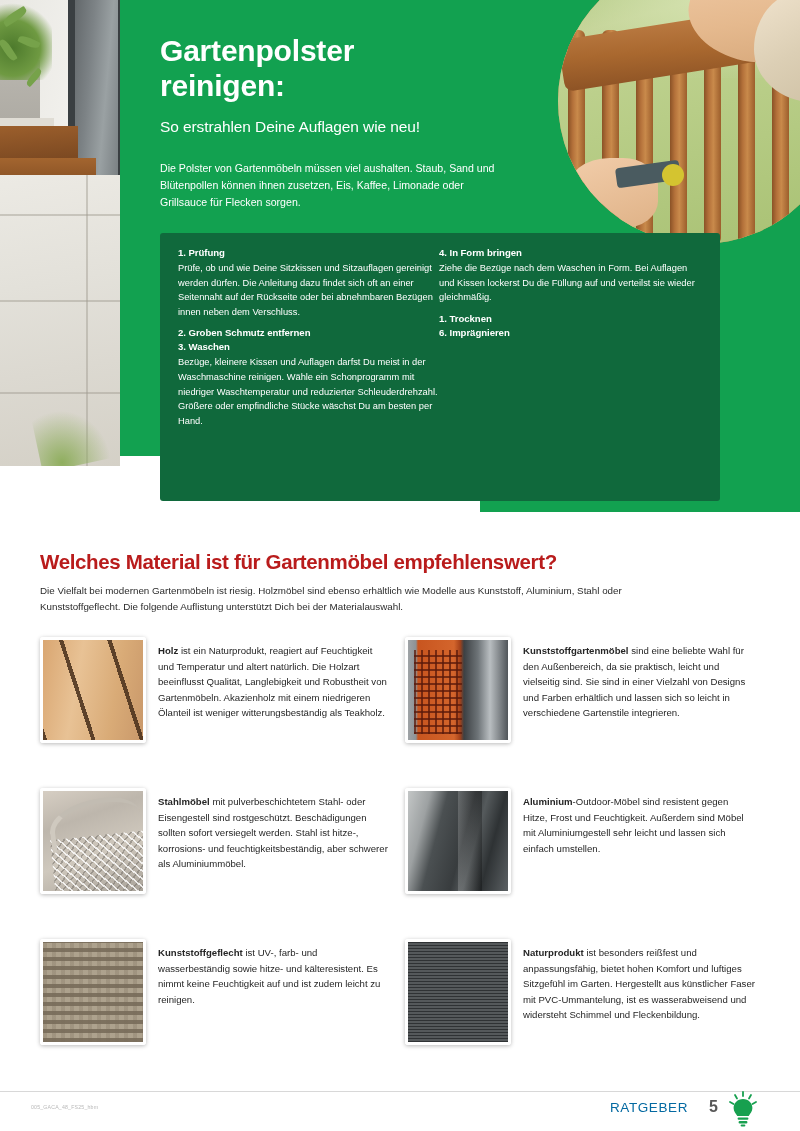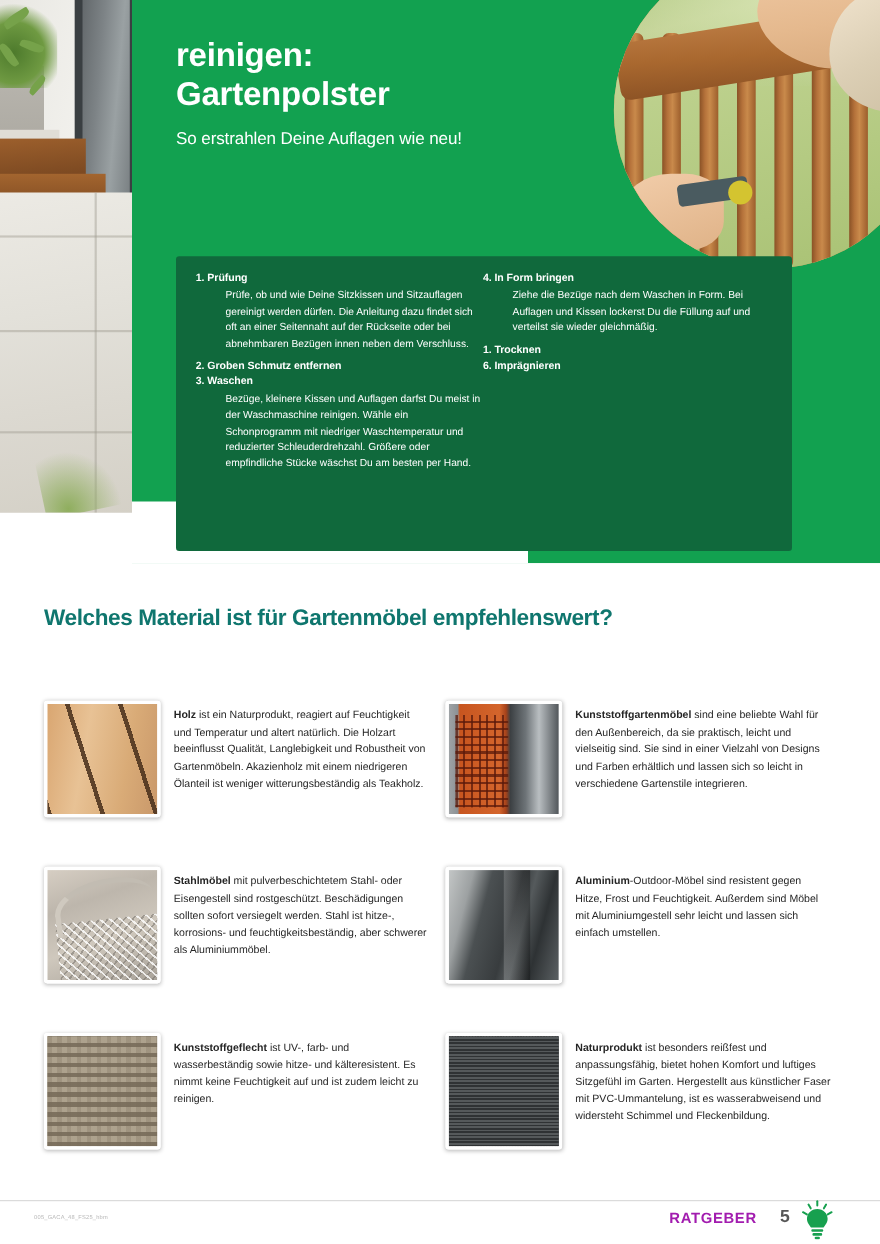--- a/index.html
+++ b/index.html
@@ -206,30 +206,29 @@
     font-weight: bold;
     font-size: 9.6px;
     margin-bottom: 3px;
     letter-spacing: -0.05px;
   }
   .step-p {
     color: #ffffff;
     font-size: 9.3px;
     line-height: 1.57;
     margin-bottom: 8px;
-    margin-left: 27px;
   }
 
   
   .mat-heading {
     position: absolute;
     left: 40px; top: 550px;
     font-size: 20.5px;
     font-weight: bold;
-    color: #0f766e;
+    color: #b91c1c;
     letter-spacing: -0.35px;
     text-align: center;
   }
   .mat-intro {
     position: absolute;
     left: 40px; top: 583px;
     width: 620px;
     font-size: 9.8px;
     line-height: 1.63;
     color: #2b2b2b;
@@ -327,22 +326,22 @@
     left: 31px; top: 1104px;
     font-size: 5.2px;
     color: #b8b8b8;
     letter-spacing: 0.2px;
     font-family: "Liberation Sans", sans-serif;
   }
   .footer-ratgeber {
     position: absolute;
     right: 112px; top: 1100px;
     font-size: 13.5px;
-    font-weight: bold;
-    color: #a21caf;
+    font-weight: normal;
+    color: #0369a1;
     letter-spacing: 0.6px;
   }
   .footer-page {
     position: absolute;
     right: 82px; top: 1098px;
     font-size: 16px;
     font-weight: bold;
     color: #575757;
   }
   .footer-bulb {
@@ -403,43 +402,45 @@
       <div class="hc-arm"></div>
       <div class="hc-cloth"></div>
       <div class="hc-hand2"></div>
       <div class="hc-spray"></div>
       <div class="hc-nozzle"></div>
     </div>
 
     <div class="hero-green-notch"></div>
 
     <div class="hero-title">
+      <div>Gartenpolster</div>
       <div>reinigen:</div>
-      <div>Gartenpolster</div>
     </div>
     <div class="hero-subtitle">So erstrahlen Deine Auflagen wie neu!</div>
+    <div class="hero-intro">Die Polster von Gartenmöbeln müssen viel aushalten. Staub, Sand und Blütenpollen können ihnen zusetzen, Eis, Kaffee, Limonade oder Grillsauce für Flecken sorgen.</div>
 
     <div class="steps-panel">
       <div class="steps-col">
         <div class="step-h">1. Prüfung</div>
         <div class="step-p">Prüfe, ob und wie Deine Sitzkissen und Sitzauflagen gereinigt werden dürfen. Die Anleitung dazu findet sich oft an einer Seitennaht auf der Rückseite oder bei abnehmbaren Bezügen innen neben dem Verschluss.</div>
         <div class="step-h">2. Groben Schmutz entfernen</div>
         <div class="step-h">3. Waschen</div>
         <div class="step-p">Bezüge, kleinere Kissen und Auflagen darfst Du meist in der Waschmaschine reinigen. Wähle ein Schonprogramm mit niedriger Waschtemperatur und reduzierter Schleuderdrehzahl. Größere oder empfindliche Stücke wäschst Du am besten per Hand.</div>
       </div>
       <div class="steps-col">
         <div class="step-h">4. In Form bringen</div>
         <div class="step-p">Ziehe die Bezüge nach dem Waschen in Form. Bei Auflagen und Kissen lockerst Du die Füllung auf und verteilst sie wieder gleichmäßig.</div>
         <div class="step-h">1. Trocknen</div>
         <div class="step-h">6. Imprägnieren</div>
       </div>
     </div>
   </div>
 
   <div class="mat-heading">Welches Material ist für Gartenmöbel empfehlenswert?</div>
+  <div class="mat-intro">Die Vielfalt bei modernen Gartenmöbeln ist riesig. Holzmöbel sind ebenso erhältlich wie Modelle aus Kunststoff, Aluminium, Stahl oder Kunststoffgeflecht. Die folgende Auflistung unterstützt Dich bei der Materialauswahl.</div>
 
   <div class="mat-grid">
 
     <div class="mat-row">
       <div class="mat-cell">
         <div class="mat-thumb">
             <span class="tx-wood"></span>
           </div>
         <div class="mat-text"><b>Holz</b><span> ist ein Naturprodukt, reagiert auf Feuchtigkeit und Temperatur und altert natürlich. Die Holzart beeinflusst Qualität, Langlebigkeit und Robustheit von Gartenmöbeln. Akazienholz mit einem niedrigeren Ölanteil ist weniger witterungsbeständig als Teakholz.</span></div>
       </div>

